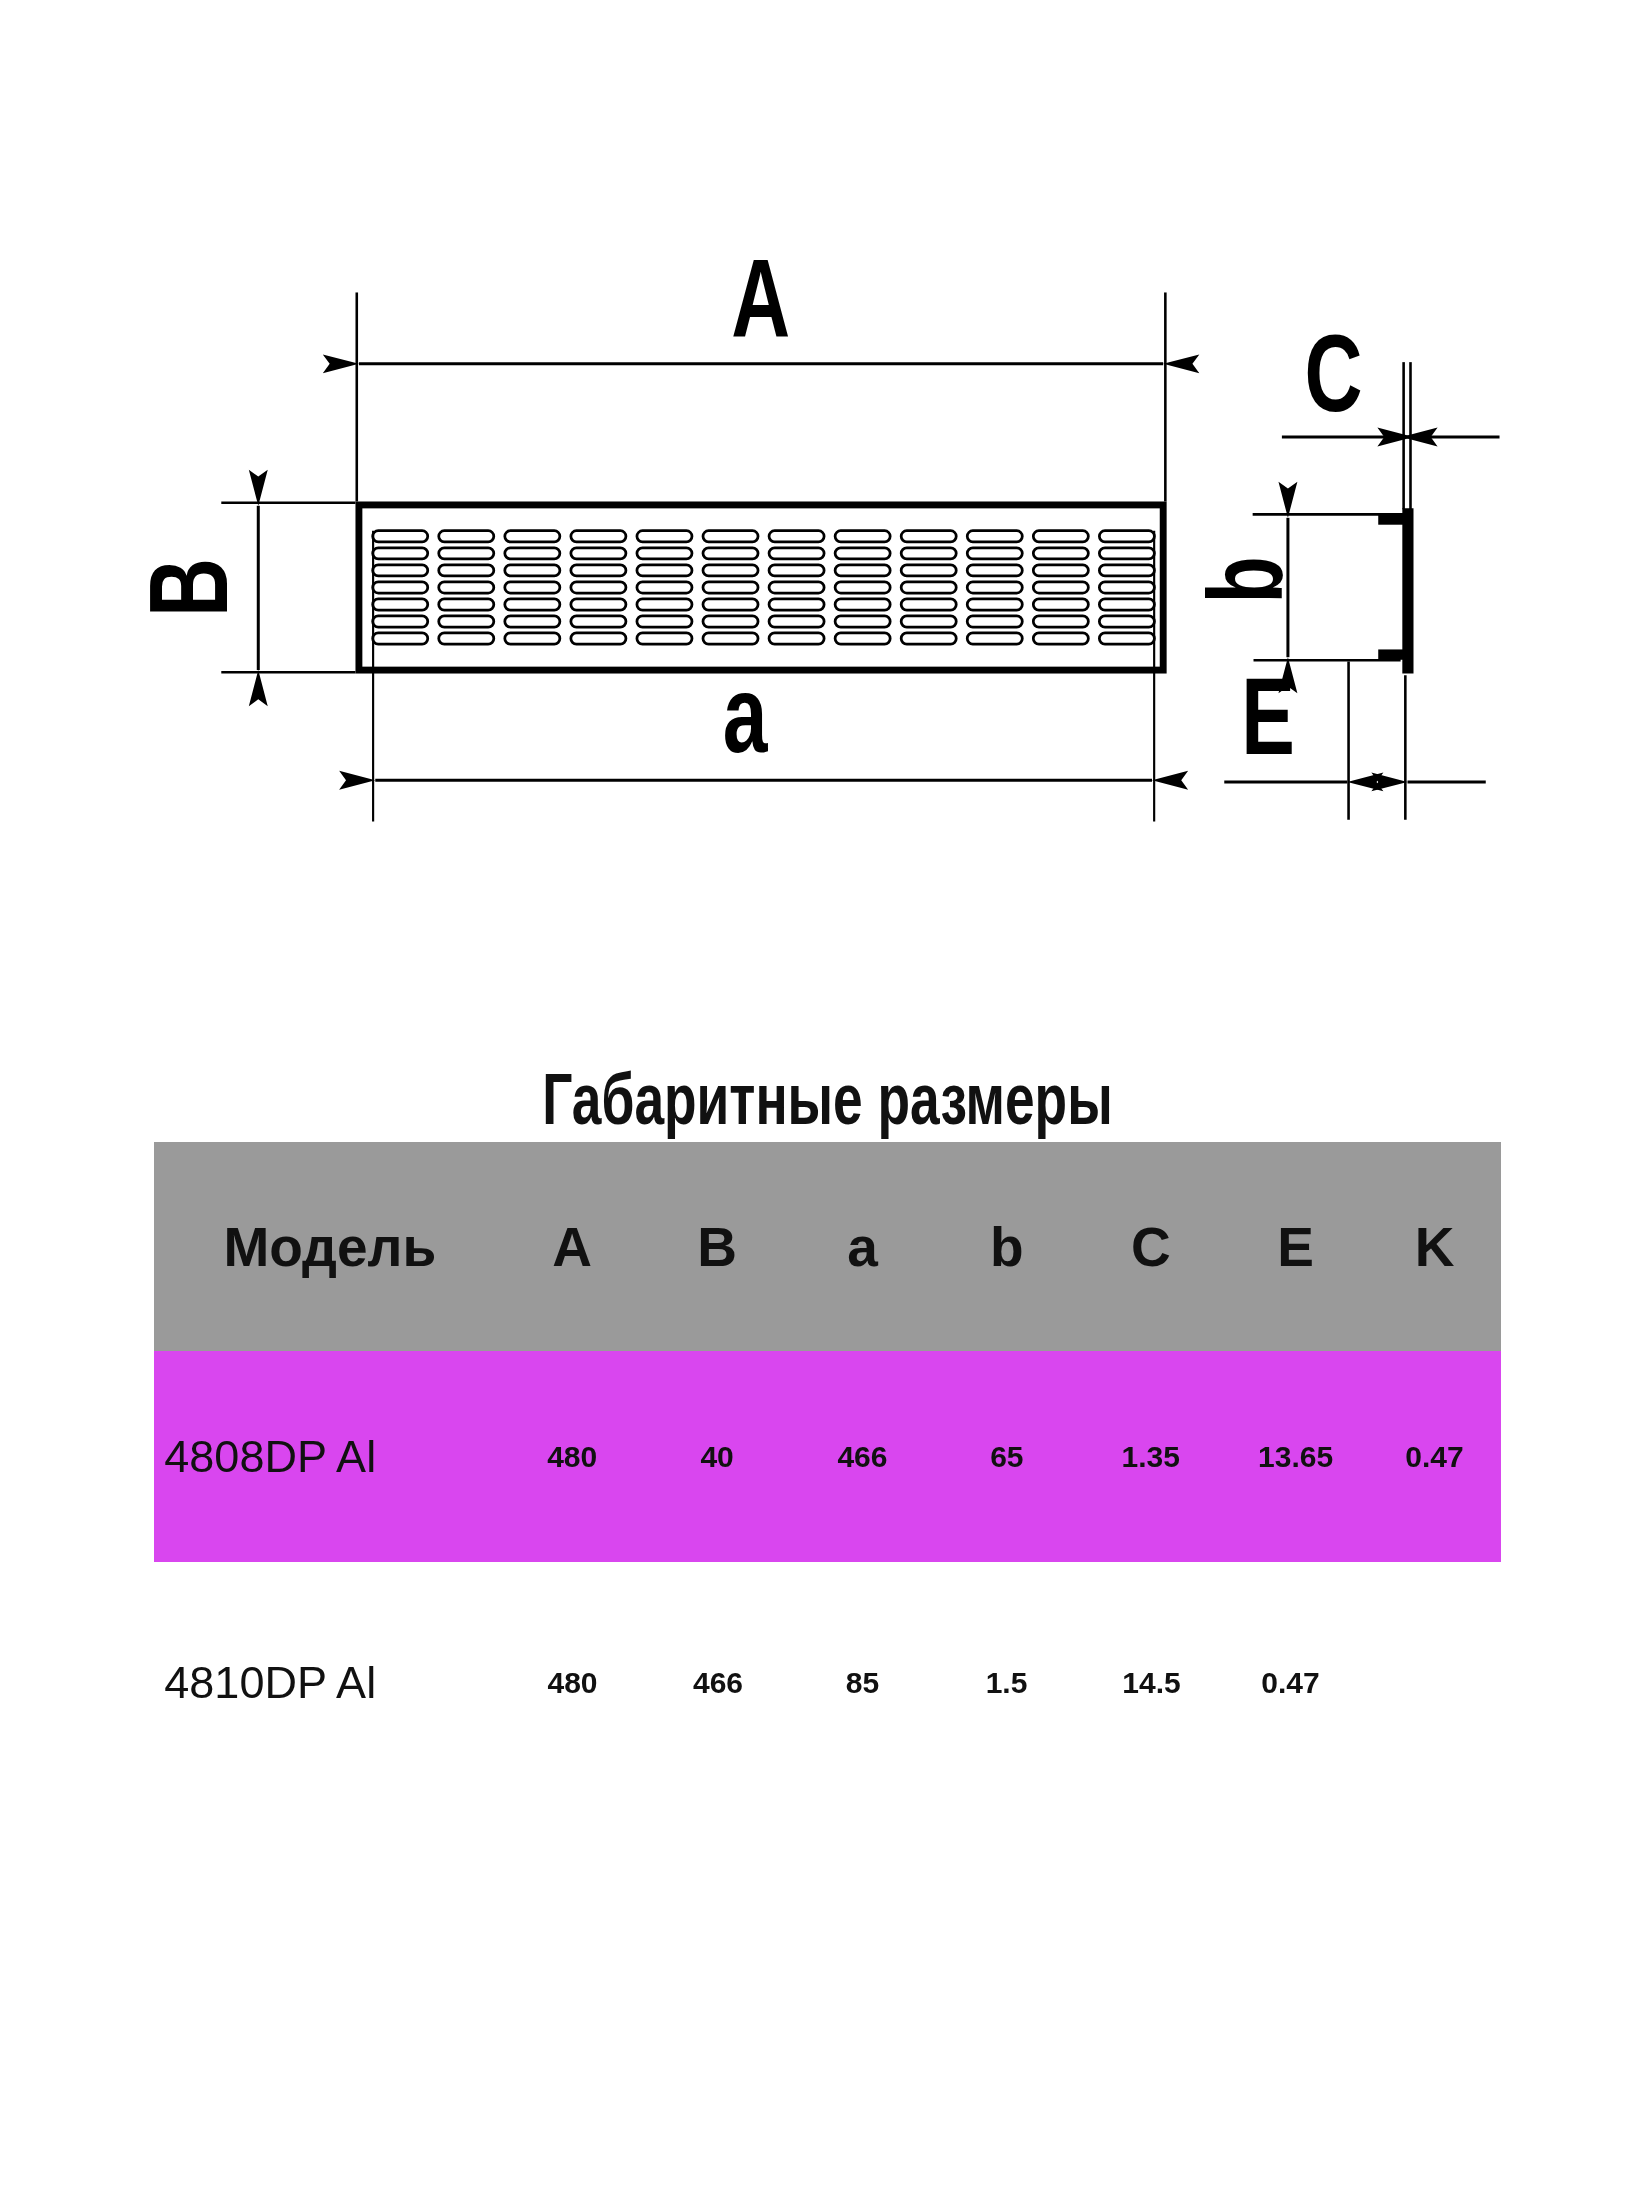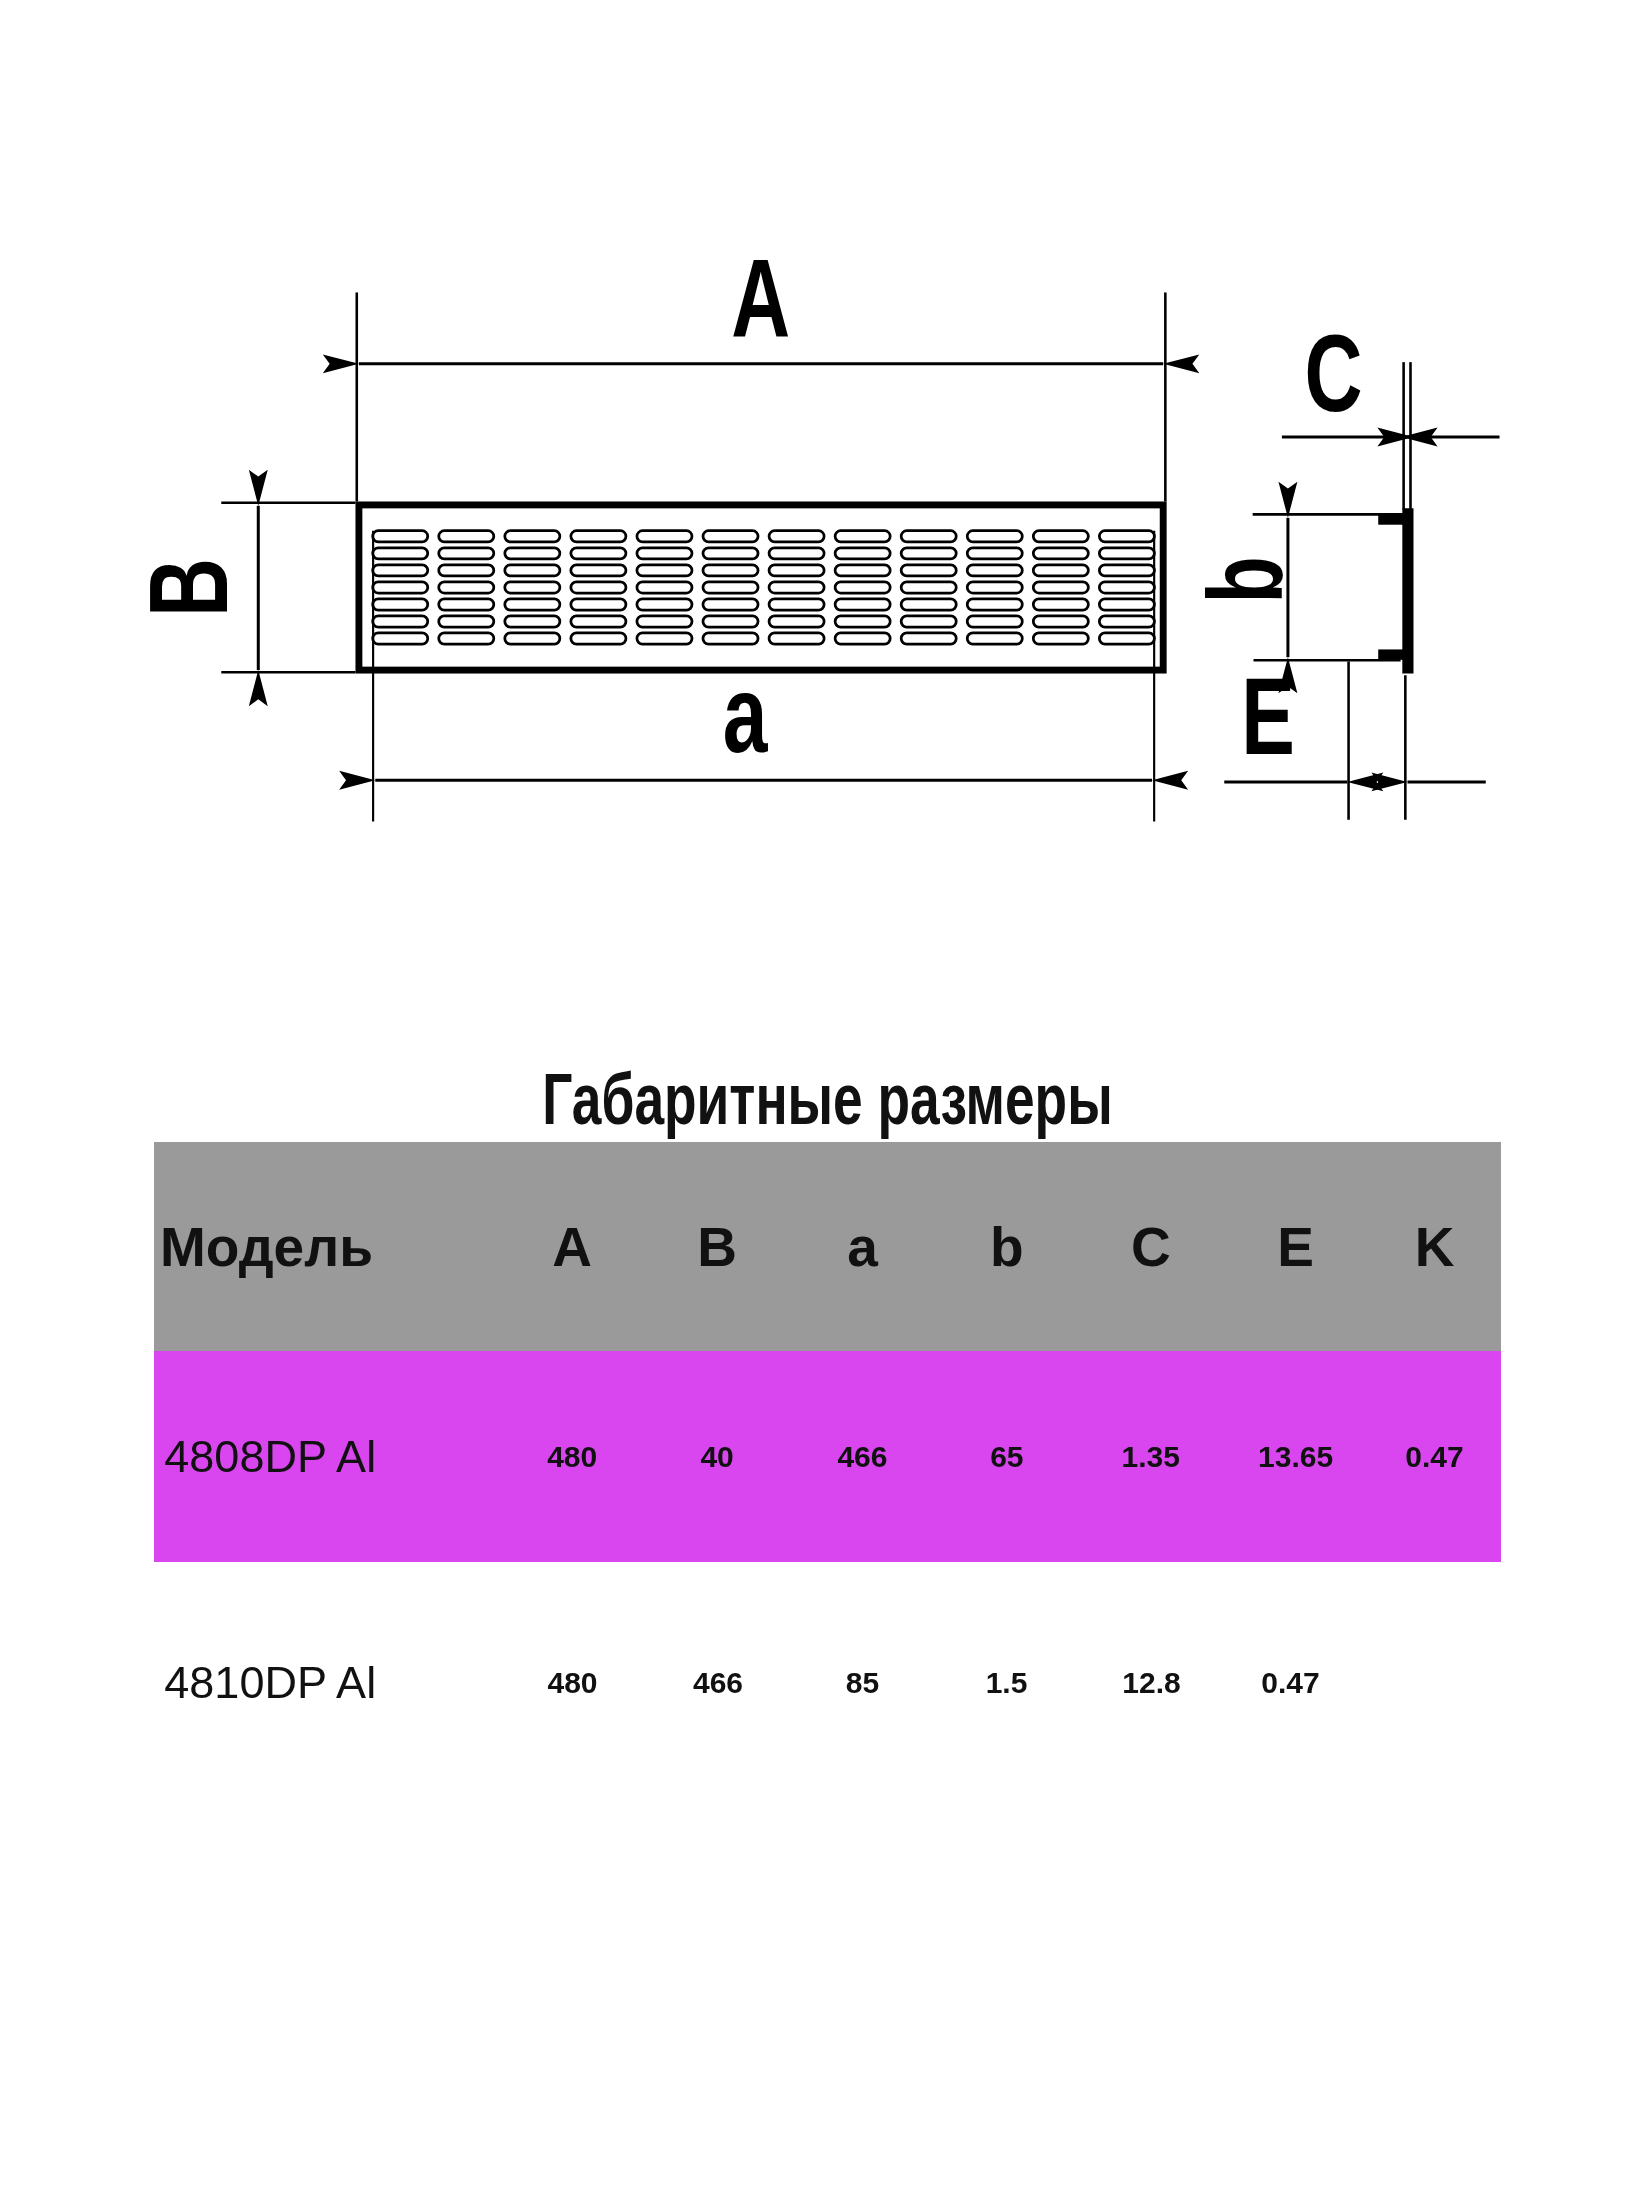--- a/index.html
+++ b/index.html
@@ -34,21 +34,21 @@
   .td{display:flex;align-items:center;justify-content:center;color:#111;}
   .td.model{width:346px;justify-content:flex-start;padding-left:10.3px;box-sizing:border-box;}
   .td.c1{width:145px;}
   .td.c2{width:145px;}
   .td.c3{width:146px;}
   .td.c4{width:143px;}
   .td.c5{width:145px;}
   .td.c6{width:145px;}
   .td.c7{width:133px;}
   .thead .td{font-size:55px;font-weight:700;}
-  .thead .td.model{padding-left:6px;}
+  .thead .td.model{justify-content:center;padding-left:6px;}
   .val{font-size:30px;font-weight:700;}
   .model-name{font-size:45px;font-weight:400;}
 </style>
 </head>
 <body>
 
 <div class="page">
 
   <svg class="drawing" viewBox="0 0 1920 1080" xmlns="http://www.w3.org/2000/svg">
     <defs>
@@ -268,21 +268,21 @@
       <div class="td c3">
           <span class="val">466</span>
         </div>
       <div class="td c4">
           <span class="val">85</span>
         </div>
       <div class="td c5">
           <span class="val">1.5</span>
         </div>
       <div class="td c6">
-          <span class="val">12.8</span>
+          <span class="val">14.5</span>
         </div>
       <div class="td c7">
           <span class="val">0.47</span>
         </div>
     </div>
   </div>
 
 </div>
 
 

